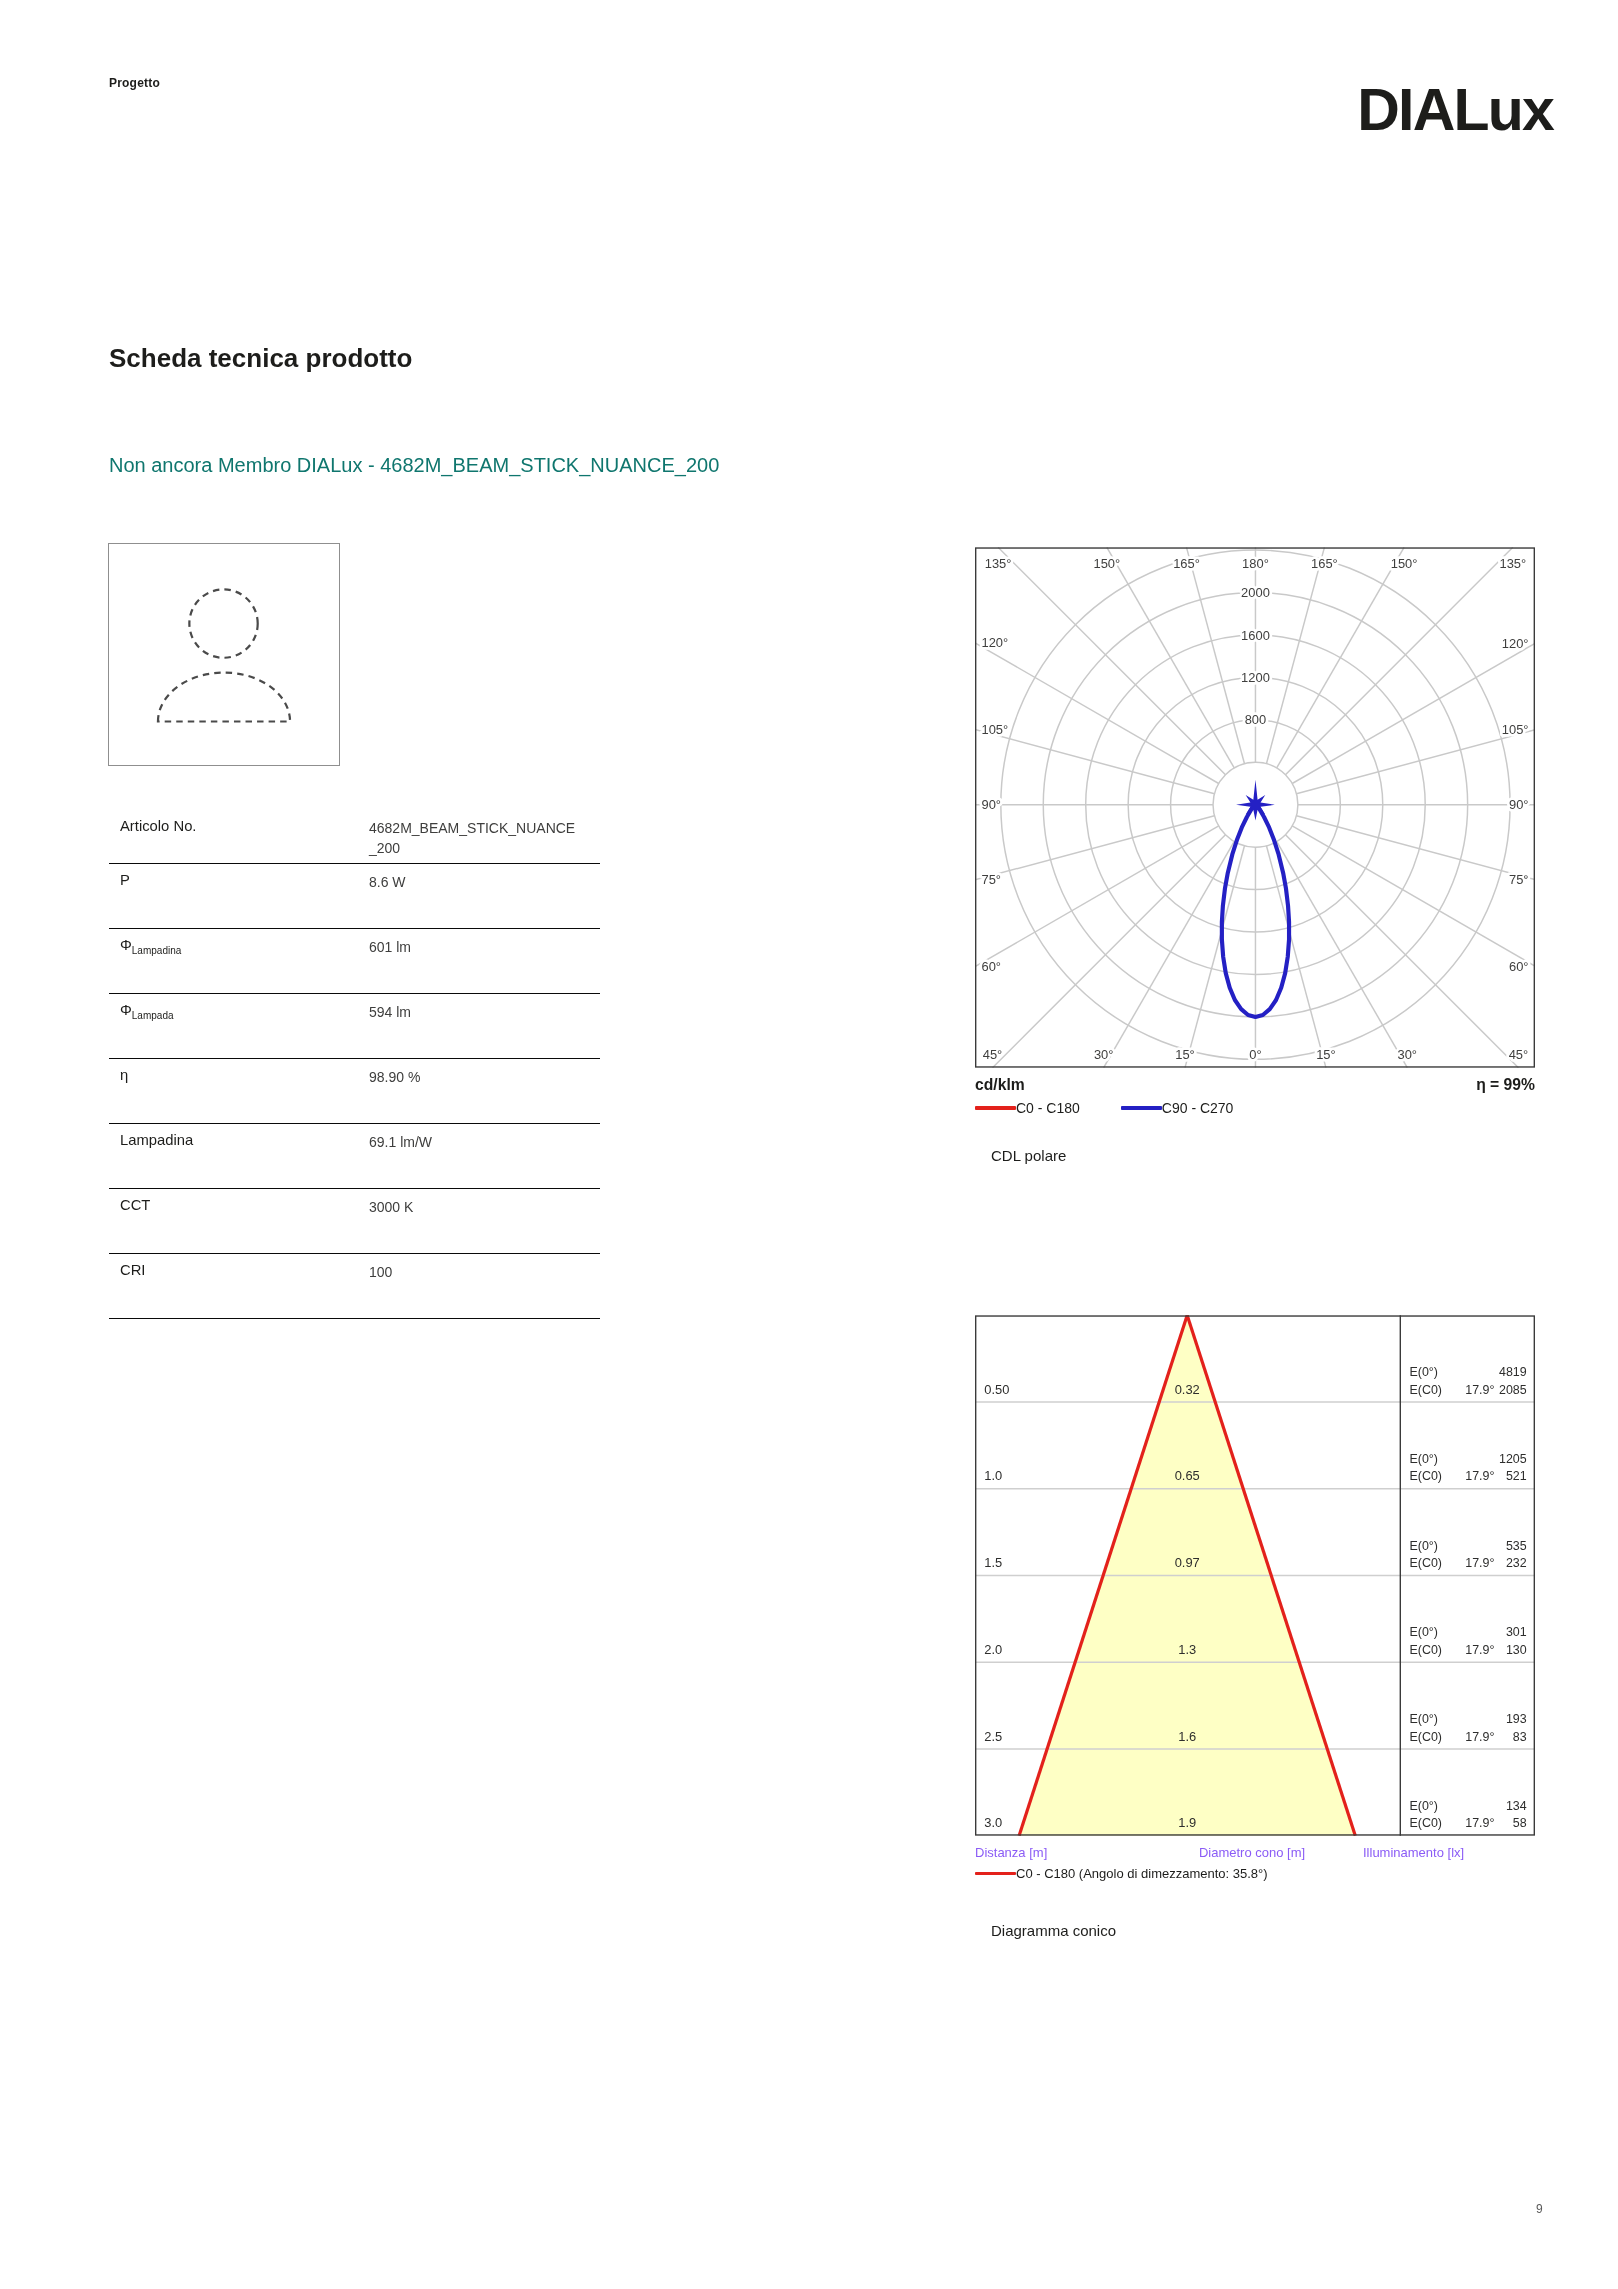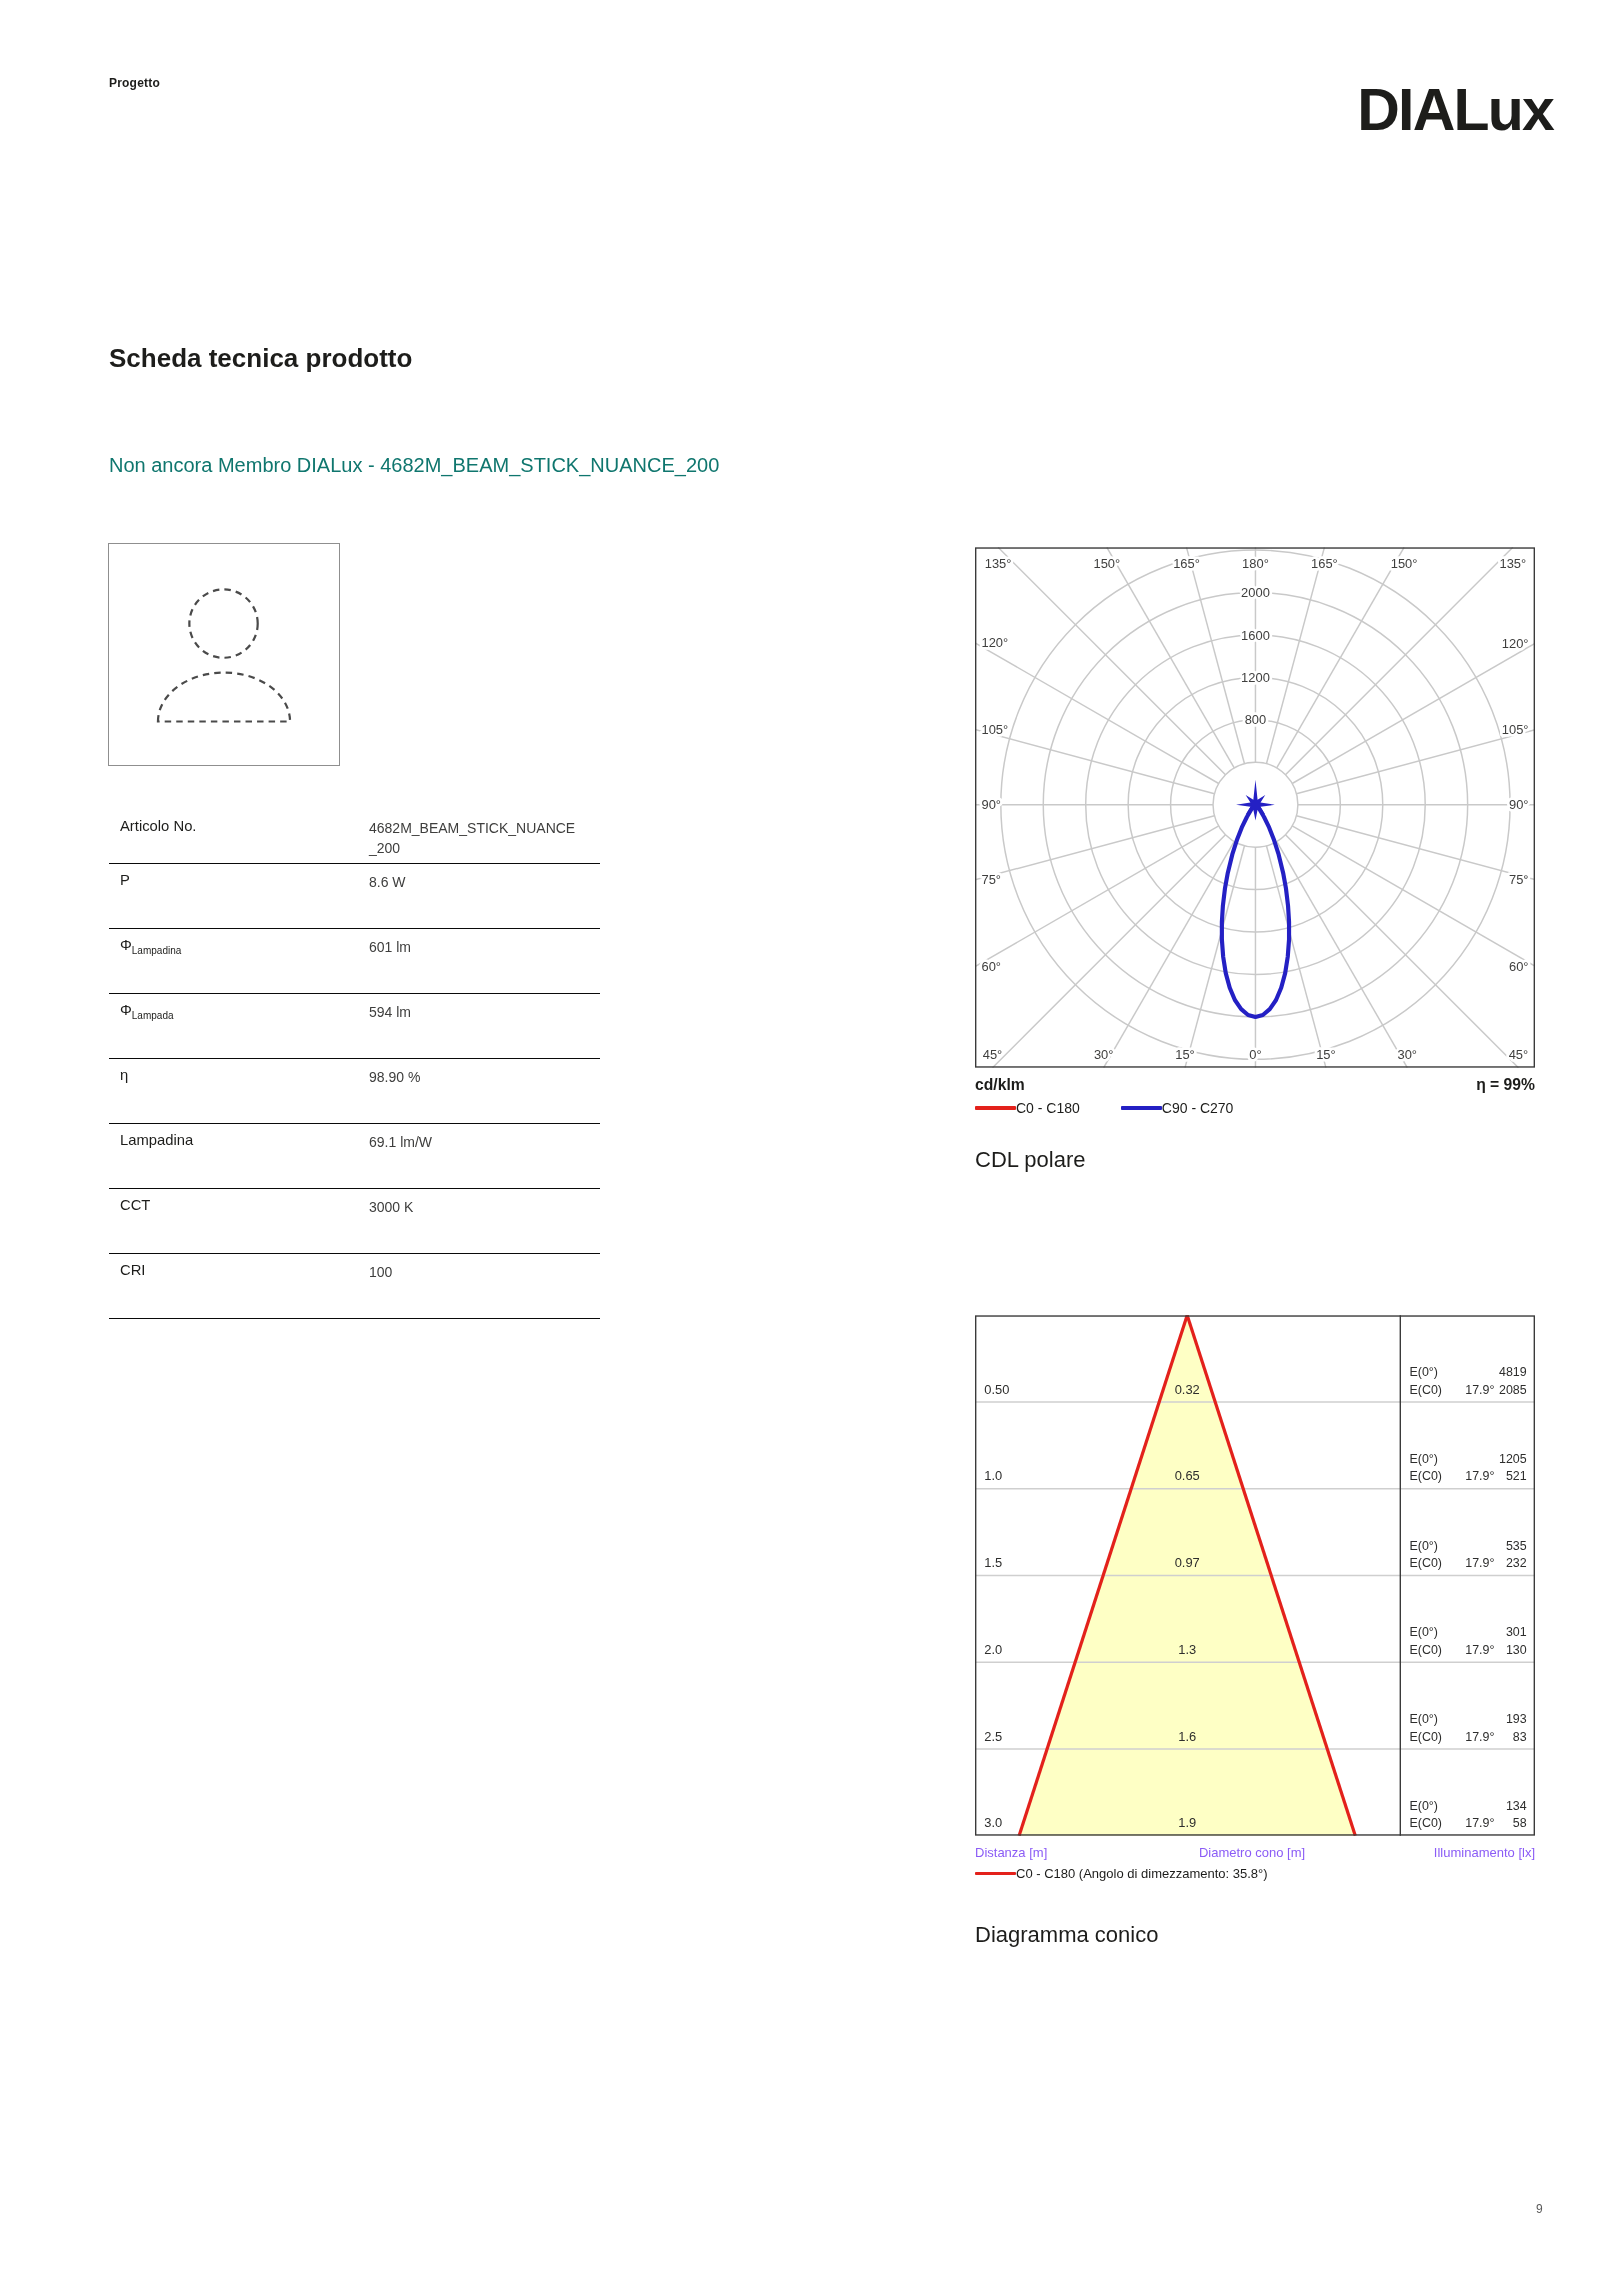--- a/index.html
+++ b/index.html
@@ -38,27 +38,27 @@
   .cone-svg  { left:975px; top:1315px; }
 
   .polar-legend-row1 { left:975px; top:1076px; width:560px; display:flex; justify-content:space-between;text-align:right; }
   .polar-unit { font-size:15.7px; font-weight:bold; }
   .polar-eta  { font-size:15.7px; font-weight:600; }
   .polar-legend-row2 { left:975px; top:1100px; width:560px; display:flex; align-items:center; font-size:14px; }
   .swatch { display:inline-block; width:41px; height:3.7px; border-radius:0.9px; }
   .swatch-label { }
   .legend-gap { width:41px; }
 
-  .caption { font-size:22px; color:#1d1d1b; }
+  .caption { font-size:15px; color:#1d1d1b;margin-left:16px; }
   .cdl-caption { left:975px; top:1147px; }
 
   .cone-footer { left:975px; top:1845px; width:560px; display:flex; font-size:13px; color:#8b5cf6; }
   .cone-footer .f-dist { width:166px; text-align:left; }
   .cone-footer .f-diam { width:222px; text-align:center; }
-  .cone-footer .f-ill  { flex:1; text-align:right; }
+  .cone-footer .f-ill  { flex:1; text-align:left; }
   .cone-legend { left:975px; top:1866px; display:flex; align-items:center; font-size:13px; }
   .cone-caption { left:975px; top:1922px; }
 
   .page-number { left:1536px; top:2202px; font-size:12px; color:#5a5a5a; }
 </style>
 </head>
 <body>
 
 <div class="page">
 

